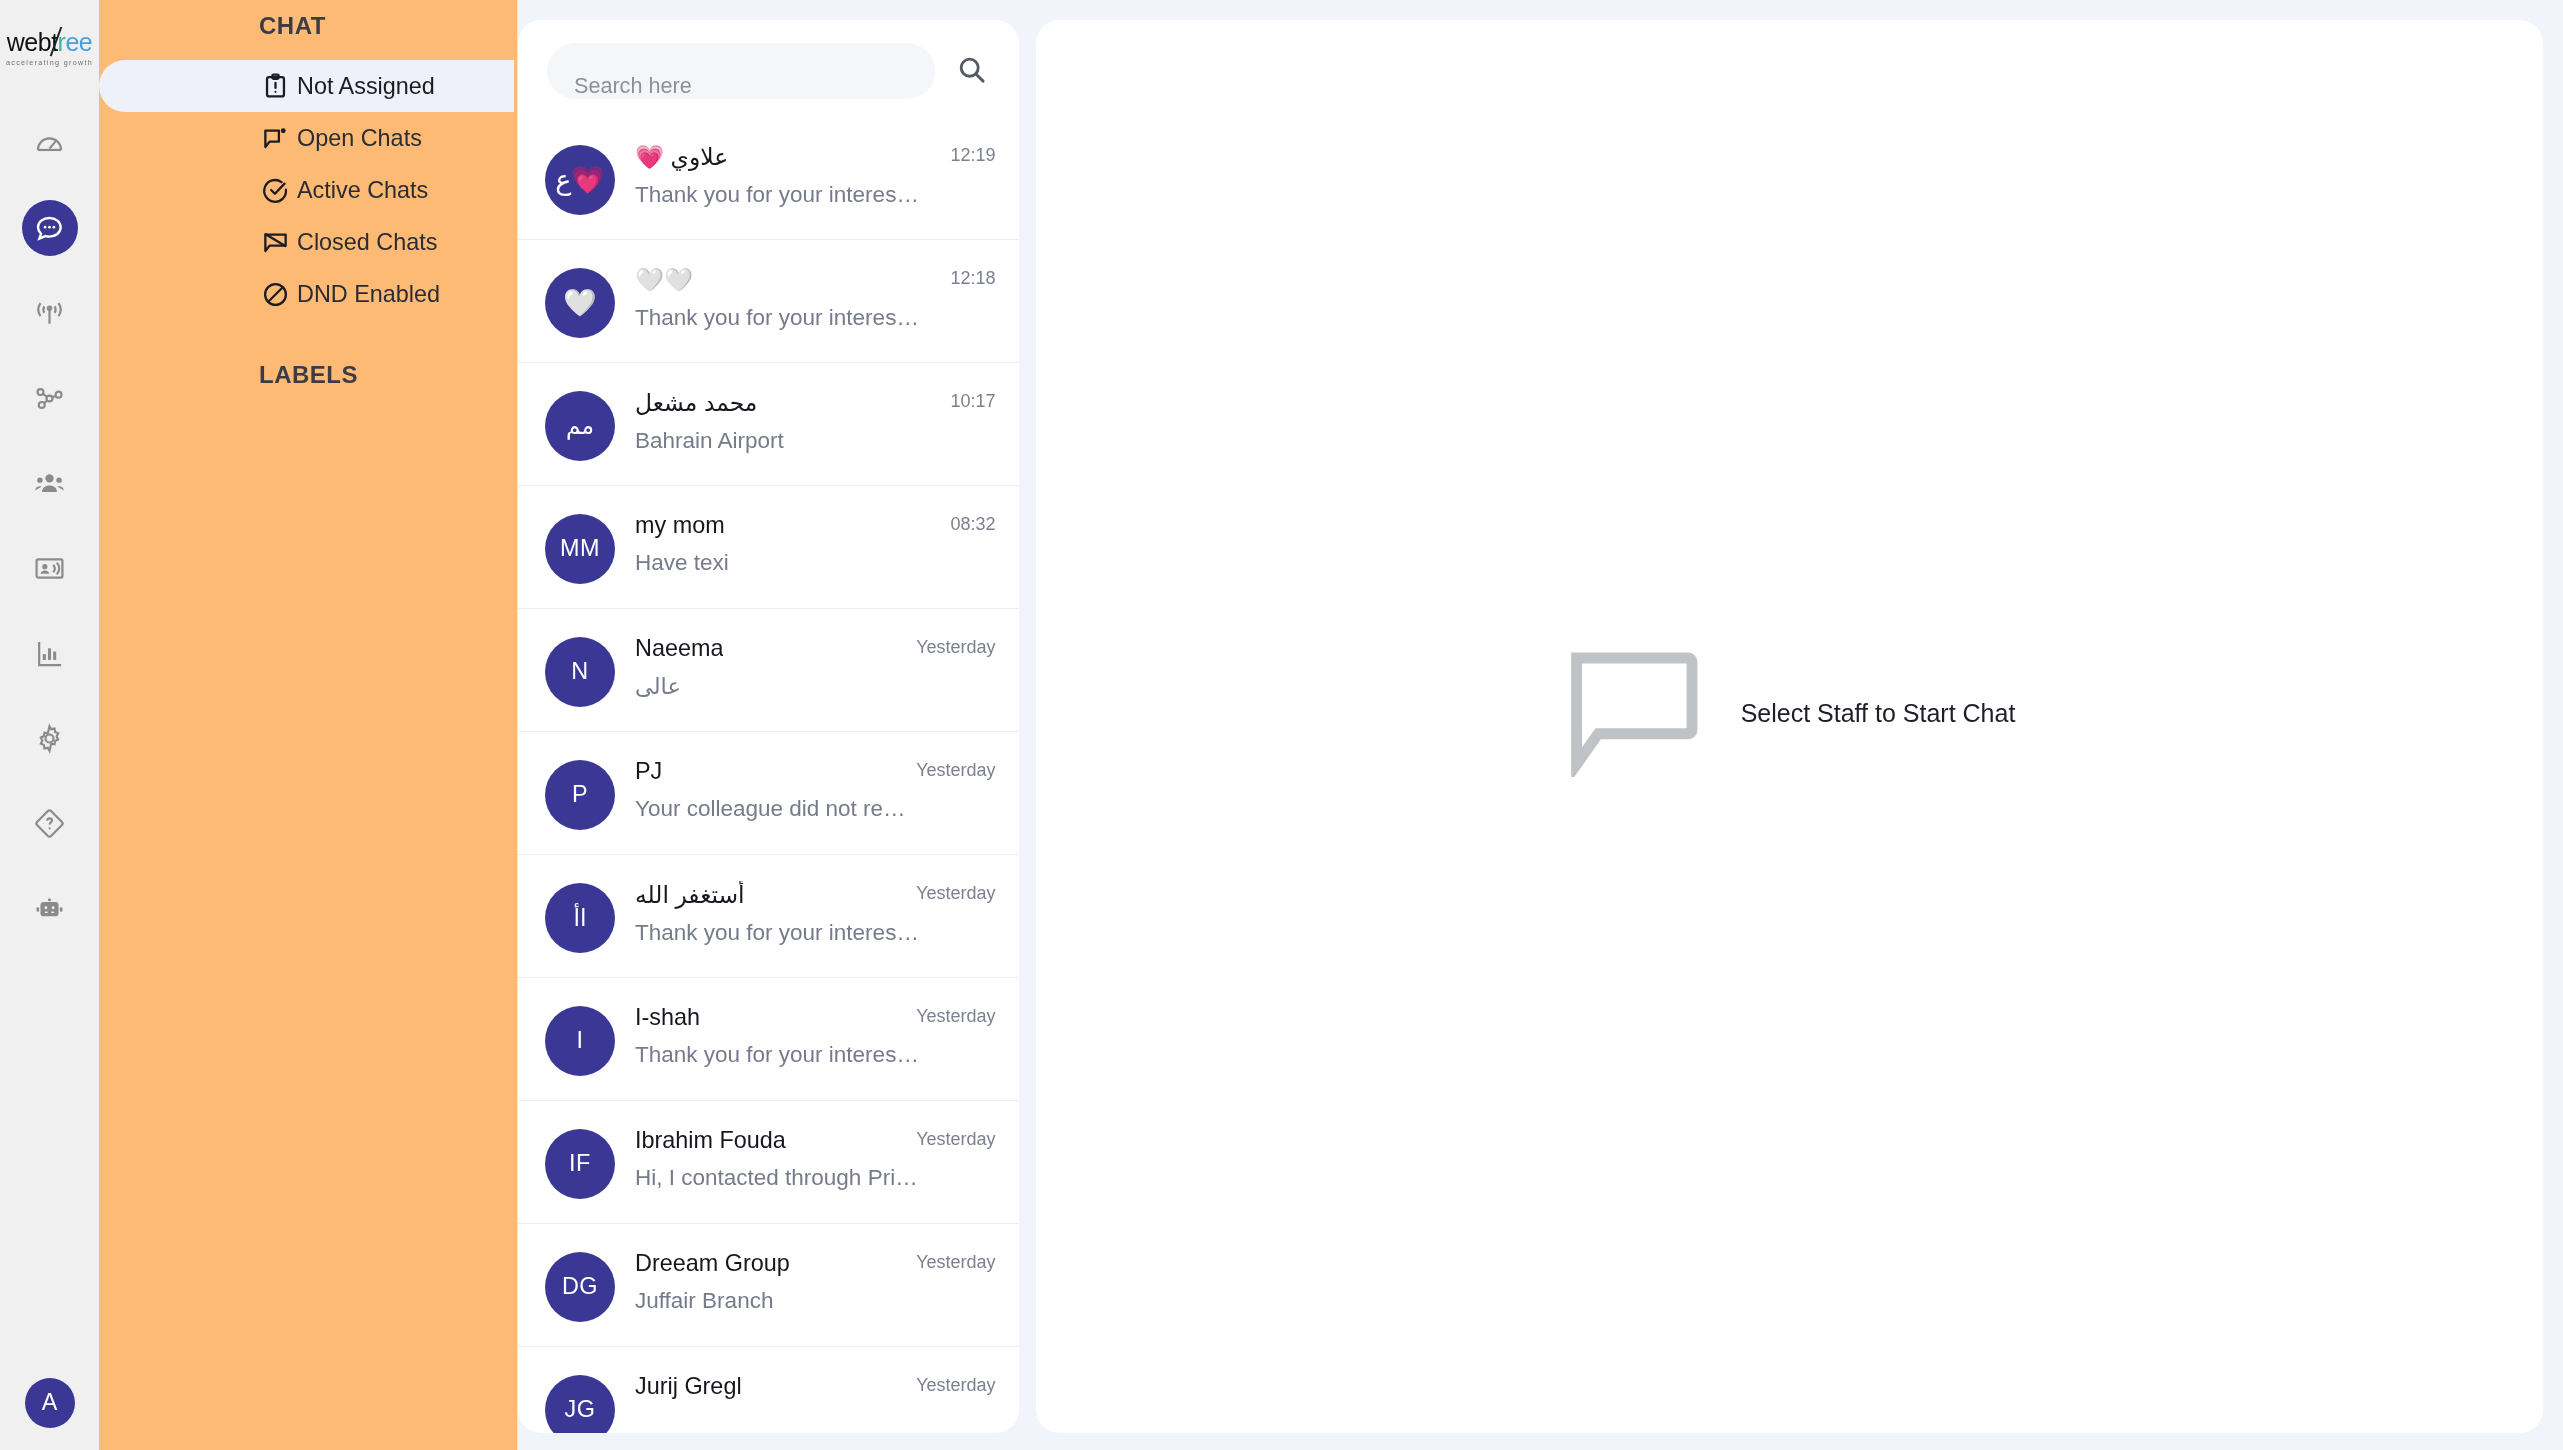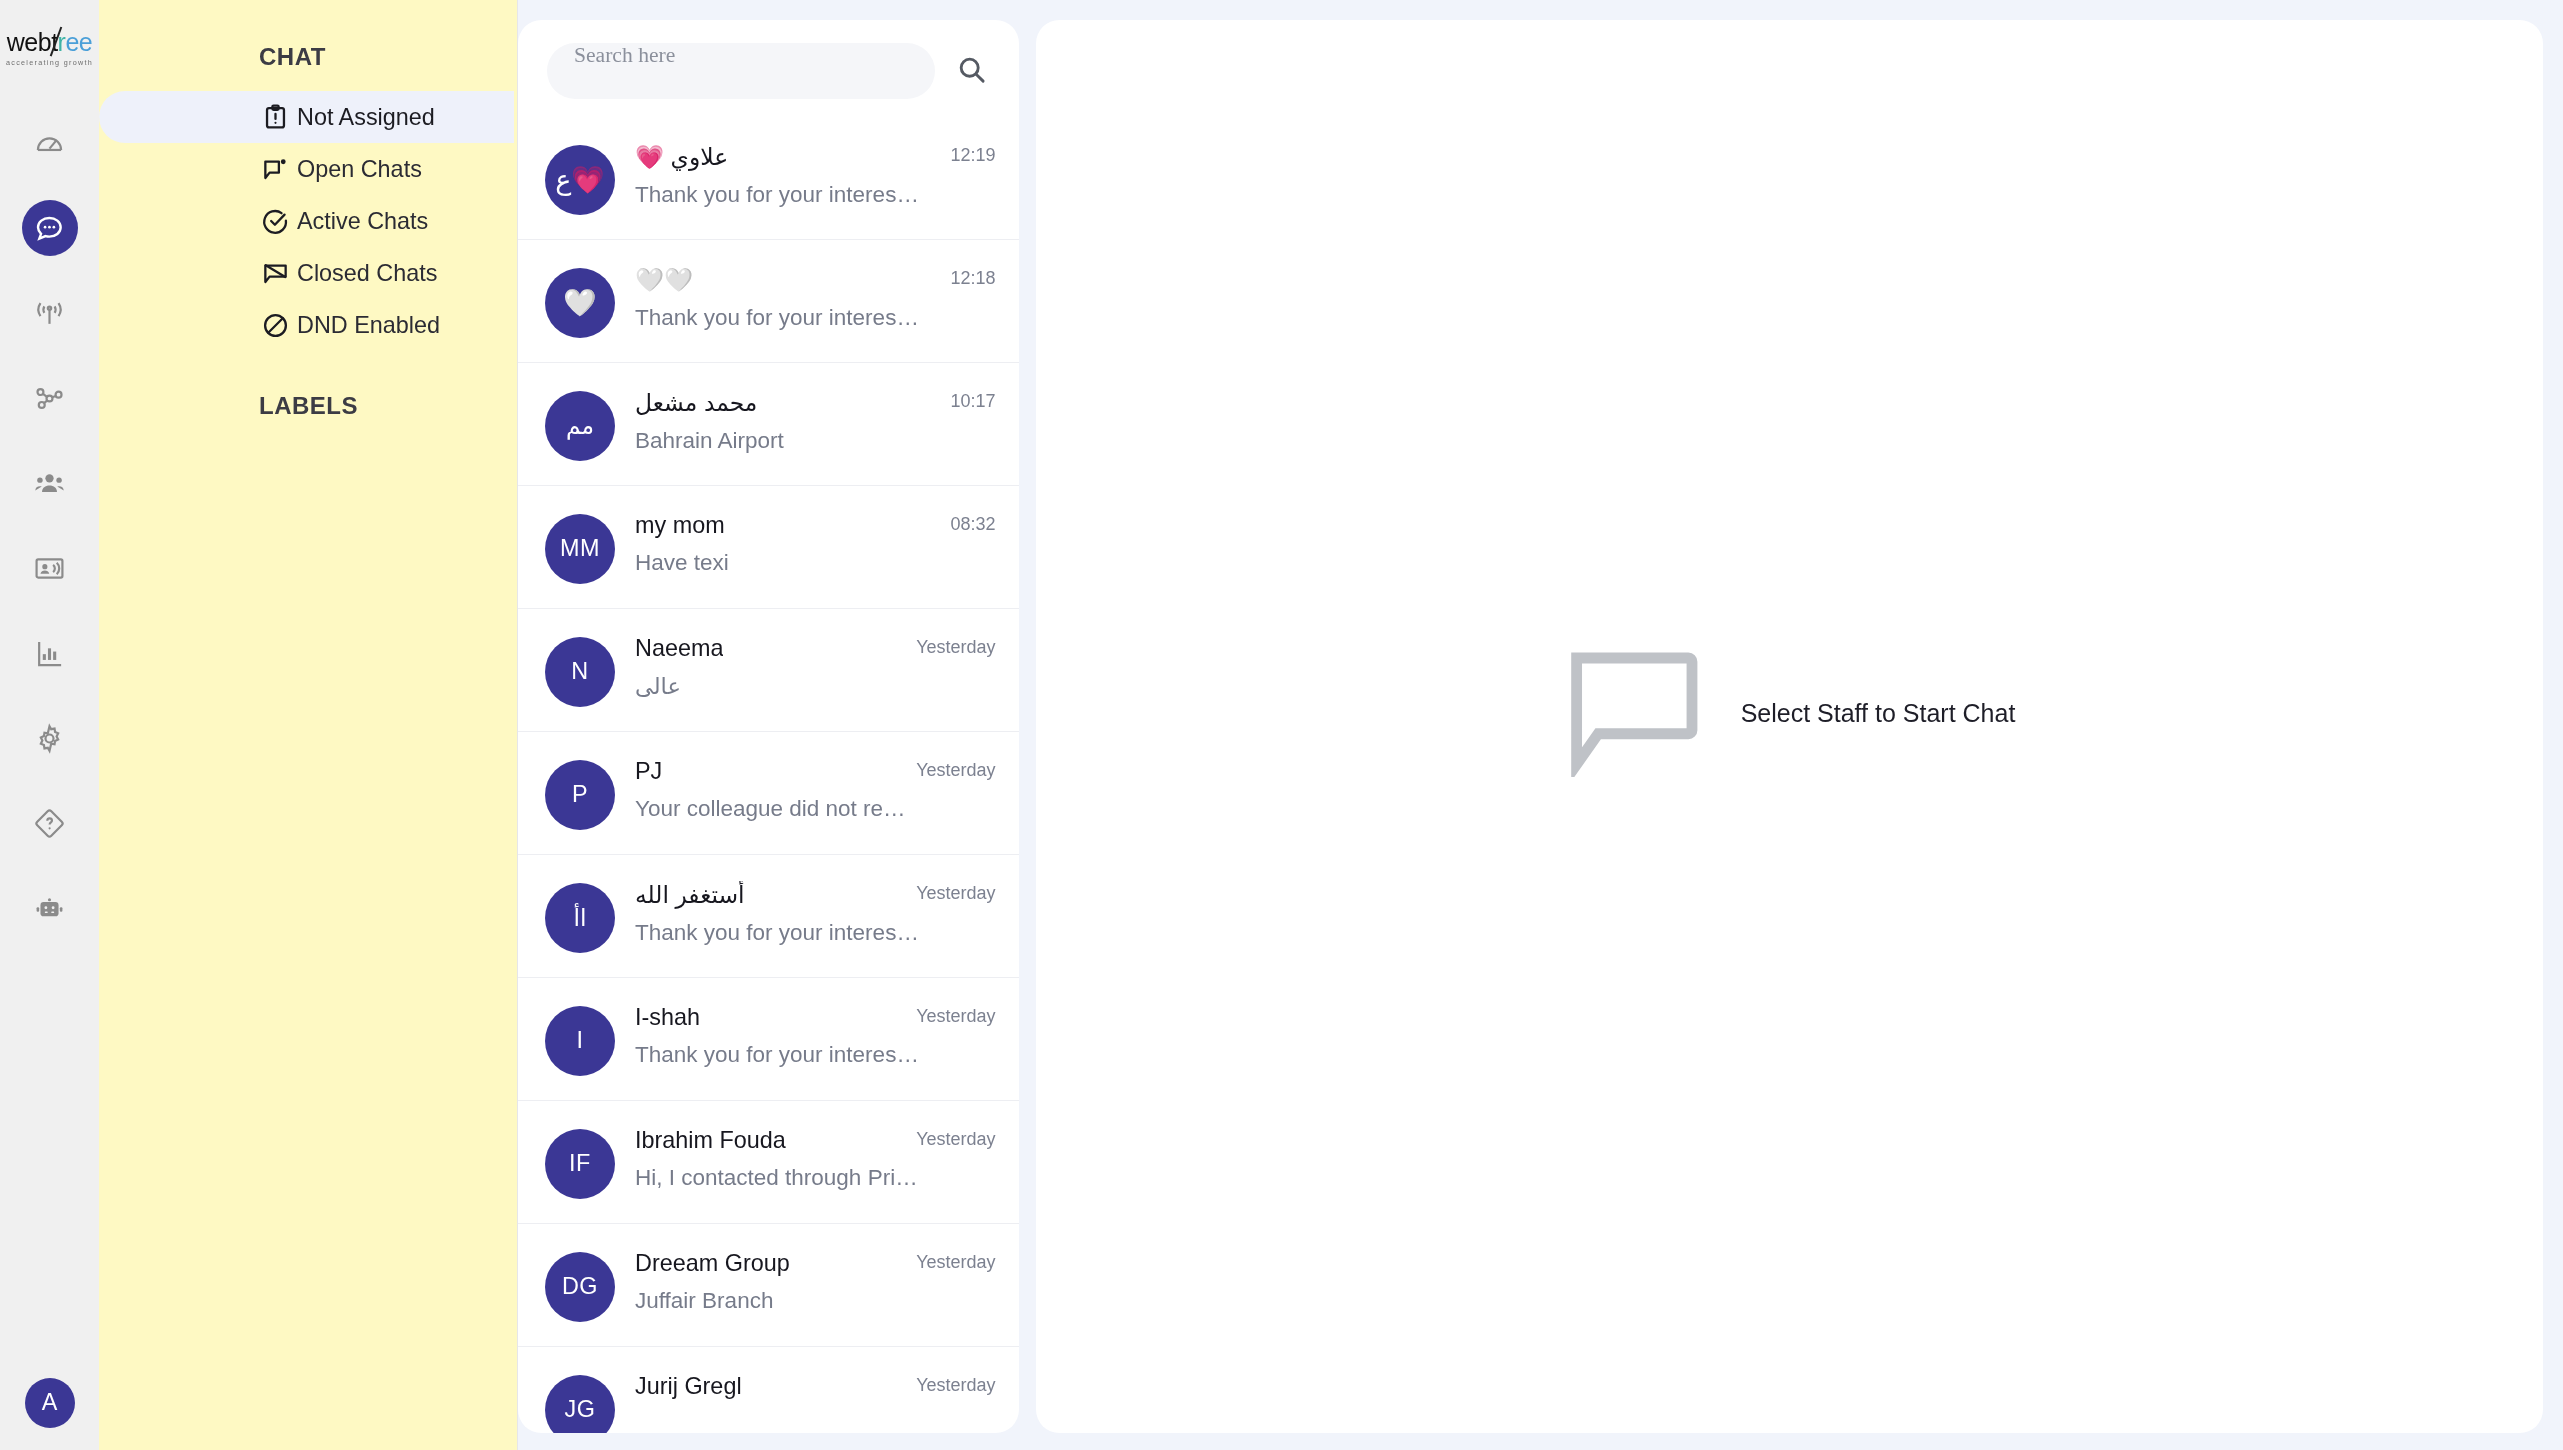--- a/index.html
+++ b/index.html
@@ -54,21 +54,21 @@
     position: absolute; bottom: 23.4px; left: 50%; transform: translateX(-50%);
     width: 50px; height: 50px; border-radius: 50%;
     background: #3b3795; color: #fff;
     display: flex; align-items: center; justify-content: center;
     font-size: 23.4px; font-weight: 400; cursor: pointer;
   }
 
   
   .folders {
     width: 419px; flex: 0 0 419px; height: 1451px;
-    background: #fef9c3; padding-top: 43px;
+    background: #fdba74; padding-top: 12px;
     position: relative;
   }
   .folders::after {
     content: ""; position: absolute; right: 0; top: 0;
     width: 0.9px; height: 1451px; background: #e6e6ea;
   }
   .section-title {
     font-size: 24px; font-weight: 700; color: #3c3c44;
     letter-spacing: 0.5px; padding-left: 160px; margin-bottom: 20px;
   }
@@ -93,23 +93,22 @@
     background: #ffffff; border-radius: 23.4px;
     overflow: hidden;
     display: flex; flex-direction: column;
   }
   .search-row {
     display: flex; align-items: center; gap: 16px;
     padding: 23.4px 27px 18px 29px; flex: 0 0 auto;
   }
   .search-box {
     flex: 1 1 auto; height: 56px; background: #f5f6f9;
-    border-radius: 28px; display: flex; align-items: flex-start;
+    border-radius: 28px; display: flex; align-items: flex-end;
     padding: 0 27px;
-    font-family: Liberation Serif, serif;
   }
   .search-input {
     border: none; outline: none; background: transparent;
     font-family: inherit; font-size: 21.6px; color: #3a3a44; width: 100%;
   }
   .search-input::placeholder { color: #8b909c; }
   .search-btn { width: 41px; height: 41px; display: flex; align-items: center; justify-content: center; cursor: pointer; }
   .search-btn .ico { stroke: #555a63; fill: none; stroke-width: 2.2; stroke-linecap: round; }
 
   .chat-scroll { flex: 1 1 auto; overflow: hidden; }

